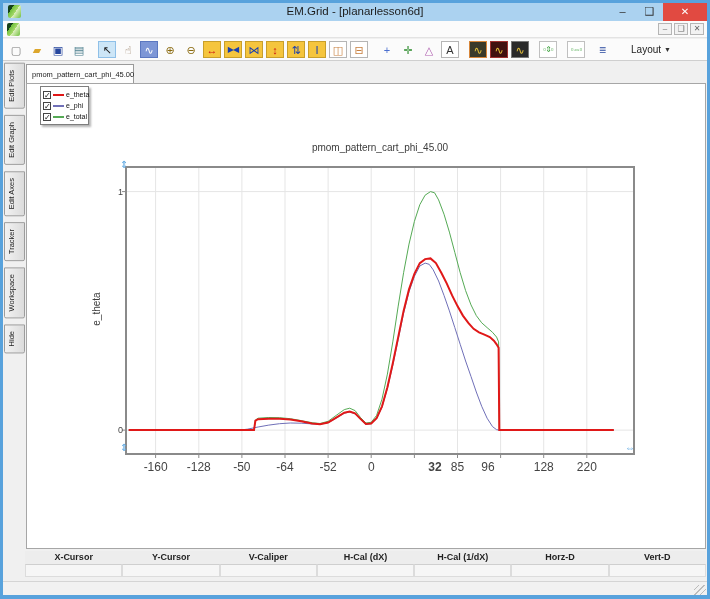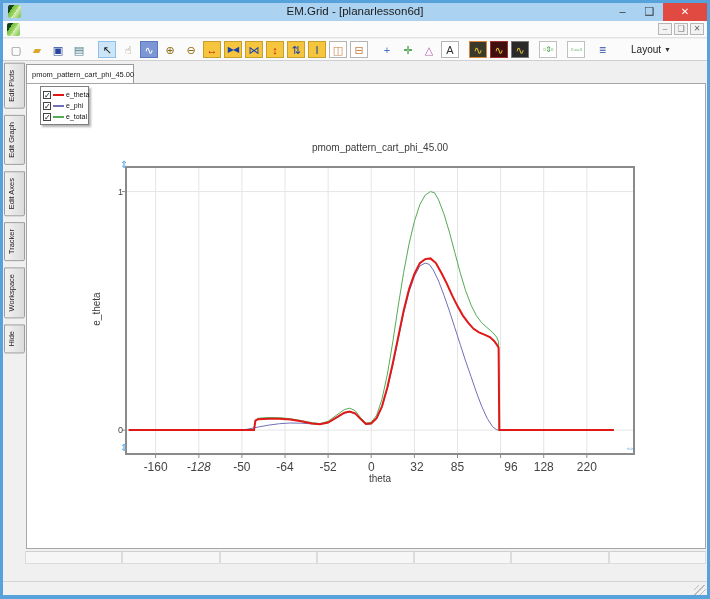--- a/index.html
+++ b/index.html
@@ -151,21 +151,20 @@
           <span class="lg-dash" style="background: rgb(112, 112, 184);"></span>
           <span class="lg-label">e_phi</span>
         </div>
         <div class="lg-row">
           <span class="lg-check">✓</span>
           <span class="lg-dash" style="background: rgb(85, 170, 85);"></span>
           <span class="lg-label">e_total</span>
         </div>
       </div>
     <div class="chart-title">pmom_pattern_cart_phi_45.00</div>
-    <div class="xlabel">theta</div>
     <div class="ylabel">e_theta</div>
     <svg id="plot-svg" style="position:absolute;left:99px;top:83px;" width="508" height="287">
         <line class="grid" x1="29.6" y1="0" x2="29.6" y2="287"></line>
         <line class="grid" x1="72.8" y1="0" x2="72.8" y2="287"></line>
         <line class="grid" x1="115.9" y1="0" x2="115.9" y2="287"></line>
         <line class="grid" x1="159.0" y1="0" x2="159.0" y2="287"></line>
         <line class="grid" x1="202.1" y1="0" x2="202.1" y2="287"></line>
         <line class="grid" x1="245.2" y1="0" x2="245.2" y2="287"></line>
         <line class="grid" x1="288.4" y1="0" x2="288.4" y2="287"></line>
         <line class="grid" x1="331.5" y1="0" x2="331.5" y2="287"></line>
@@ -187,39 +186,48 @@
         <line class="tick" x1="460.8" y1="287" x2="460.8" y2="291"></line>
         <line class="tick" x1="-4" y1="263.1" x2="0" y2="263.1"></line>
         <line class="tick" x1="-4" y1="24.6" x2="0" y2="24.6"></line>
         <polyline fill="none" stroke="#55aa55" stroke-width="1" points="2.7,263.1 110.5,263.1 128.0,263.1 129.4,253.1 132.1,251.2 142.8,250.5 153.6,250.7 164.4,251.7 175.2,253.6 186.0,255.7 194.0,256.5 202.1,254.3 210.2,248.4 218.3,242.6 223.7,241.2 229.1,243.6 234.5,250.5 239.9,256.0 245.2,255.3 250.6,248.4 256.0,232.1 261.4,207.1 266.8,174.9 272.2,139.1 277.6,105.7 283.0,77.1 288.4,54.4 293.8,37.7 299.1,28.2 304.5,24.6 308.6,25.8 312.6,32.9 318.0,47.2 323.4,65.1 328.8,85.4 334.2,105.7 339.6,123.6 345.0,137.9 350.3,148.6 355.7,155.8 361.1,160.6 366.5,165.3 370.6,170.1 372.6,174.9 373.3,263.1 374.6,263.1 487.8,263.1"></polyline>
         <polyline fill="none" stroke="#7070b8" stroke-width="1" points="2.7,263.1 113.2,263.1 121.3,262.2 132.1,260.0 142.8,258.1 153.6,256.7 164.4,256.0 175.2,256.2 186.0,256.9 194.0,257.2 202.1,255.7 210.2,251.2 218.3,246.2 223.7,245.0 229.1,246.9 234.5,252.4 239.9,257.4 245.2,256.7 250.6,251.7 256.0,240.2 261.4,221.4 266.8,198.3 272.2,172.5 277.6,146.2 283.0,124.8 288.4,109.3 293.8,99.0 299.1,96.1 303.2,97.3 307.2,102.8 312.6,114.0 318.0,128.4 323.4,143.9 328.8,160.6 334.2,177.3 339.6,194.0 345.0,209.5 350.3,225.0 355.7,239.3 361.1,251.2 366.5,259.6 370.6,262.7 373.3,263.1 487.8,263.1"></polyline>
         <polyline fill="none" stroke="#e01818" stroke-width="2" points="2.7,263.1 110.5,263.1 128.0,263.1 129.4,253.6 132.1,252.2 142.8,251.7 153.6,251.7 164.4,252.4 175.2,254.3 186.0,256.5 194.0,257.2 202.1,255.5 210.2,250.7 218.3,245.7 223.7,244.5 229.1,246.4 234.5,251.9 239.9,256.9 245.2,256.5 250.6,251.2 256.0,239.3 261.4,220.2 266.8,196.3 272.2,170.1 277.6,143.9 283.0,122.4 288.4,106.9 293.8,96.1 299.1,92.1 304.5,91.4 309.9,96.1 315.3,105.7 320.7,116.4 326.1,128.4 331.5,139.1 336.9,148.6 342.3,155.8 347.6,161.8 353.0,165.3 358.4,167.7 363.8,170.1 367.9,173.7 370.6,177.3 372.6,180.8 373.3,263.1 374.6,263.1 487.8,263.1"></polyline>
         <rect x="0" y="0" width="508" height="287" fill="none" stroke="#8a8a8a" stroke-width="2"></rect>
       </svg>
     <div id="axis-labels">
         <span class="xtick" style="left: 108.645px;">-160</span>
-        <span class="xtick" style="left: 151.764px; font-style: italic;">-128</span>
+        <span class="xtick" style="left: 151.764px;">-128</span>
         <span class="xtick" style="left: 194.883px;">-50</span>
         <span class="xtick" style="left: 238.003px;">-64</span>
         <span class="xtick" style="left: 281.122px;">-52</span>
         <span class="xtick" style="left: 324.241px;">0</span>
-        <span class="xtick" style="left: 370px;">32</span>
+        <span class="xtick" style="left: 388px; font-weight: bold;">32</span>
         <span class="xtick" style="left: 410.48px;">85</span>
-        <span class="xtick" style="left: 464px;">96</span>
+        <span class="xtick" style="left: 441px;">96</span>
         <span class="xtick" style="left: 496.719px;">128</span>
         <span class="xtick" style="left: 539.838px;">220</span>
         <span class="ytick" style="top: 341.143px;">0</span>
         <span class="ytick" style="top: 102.573px;">1</span>
       </div>
     <span class="handle" style="left:93px;top:75px;">⇕</span>
     <span class="handle" style="left:93px;top:358px;">⇕</span>
     <span class="handle" style="left:598px;top:358px;">⇔</span>
   </div>
 
   <div class="readout">
+    <div class="ro-head" id="ro-head">
+        <span>X-Cursor</span>
+        <span>Y-Cursor</span>
+        <span>V-Caliper</span>
+        <span>H-Cal (dX)</span>
+        <span>H-Cal (1/dX)</span>
+        <span>Horz-D</span>
+        <span>Vert-D</span>
+      </div>
     <div class="ro-cells" id="ro-cells">
         <span></span>
         <span></span>
         <span></span>
         <span></span>
         <span></span>
         <span></span>
         <span></span>
       </div>
   </div>

